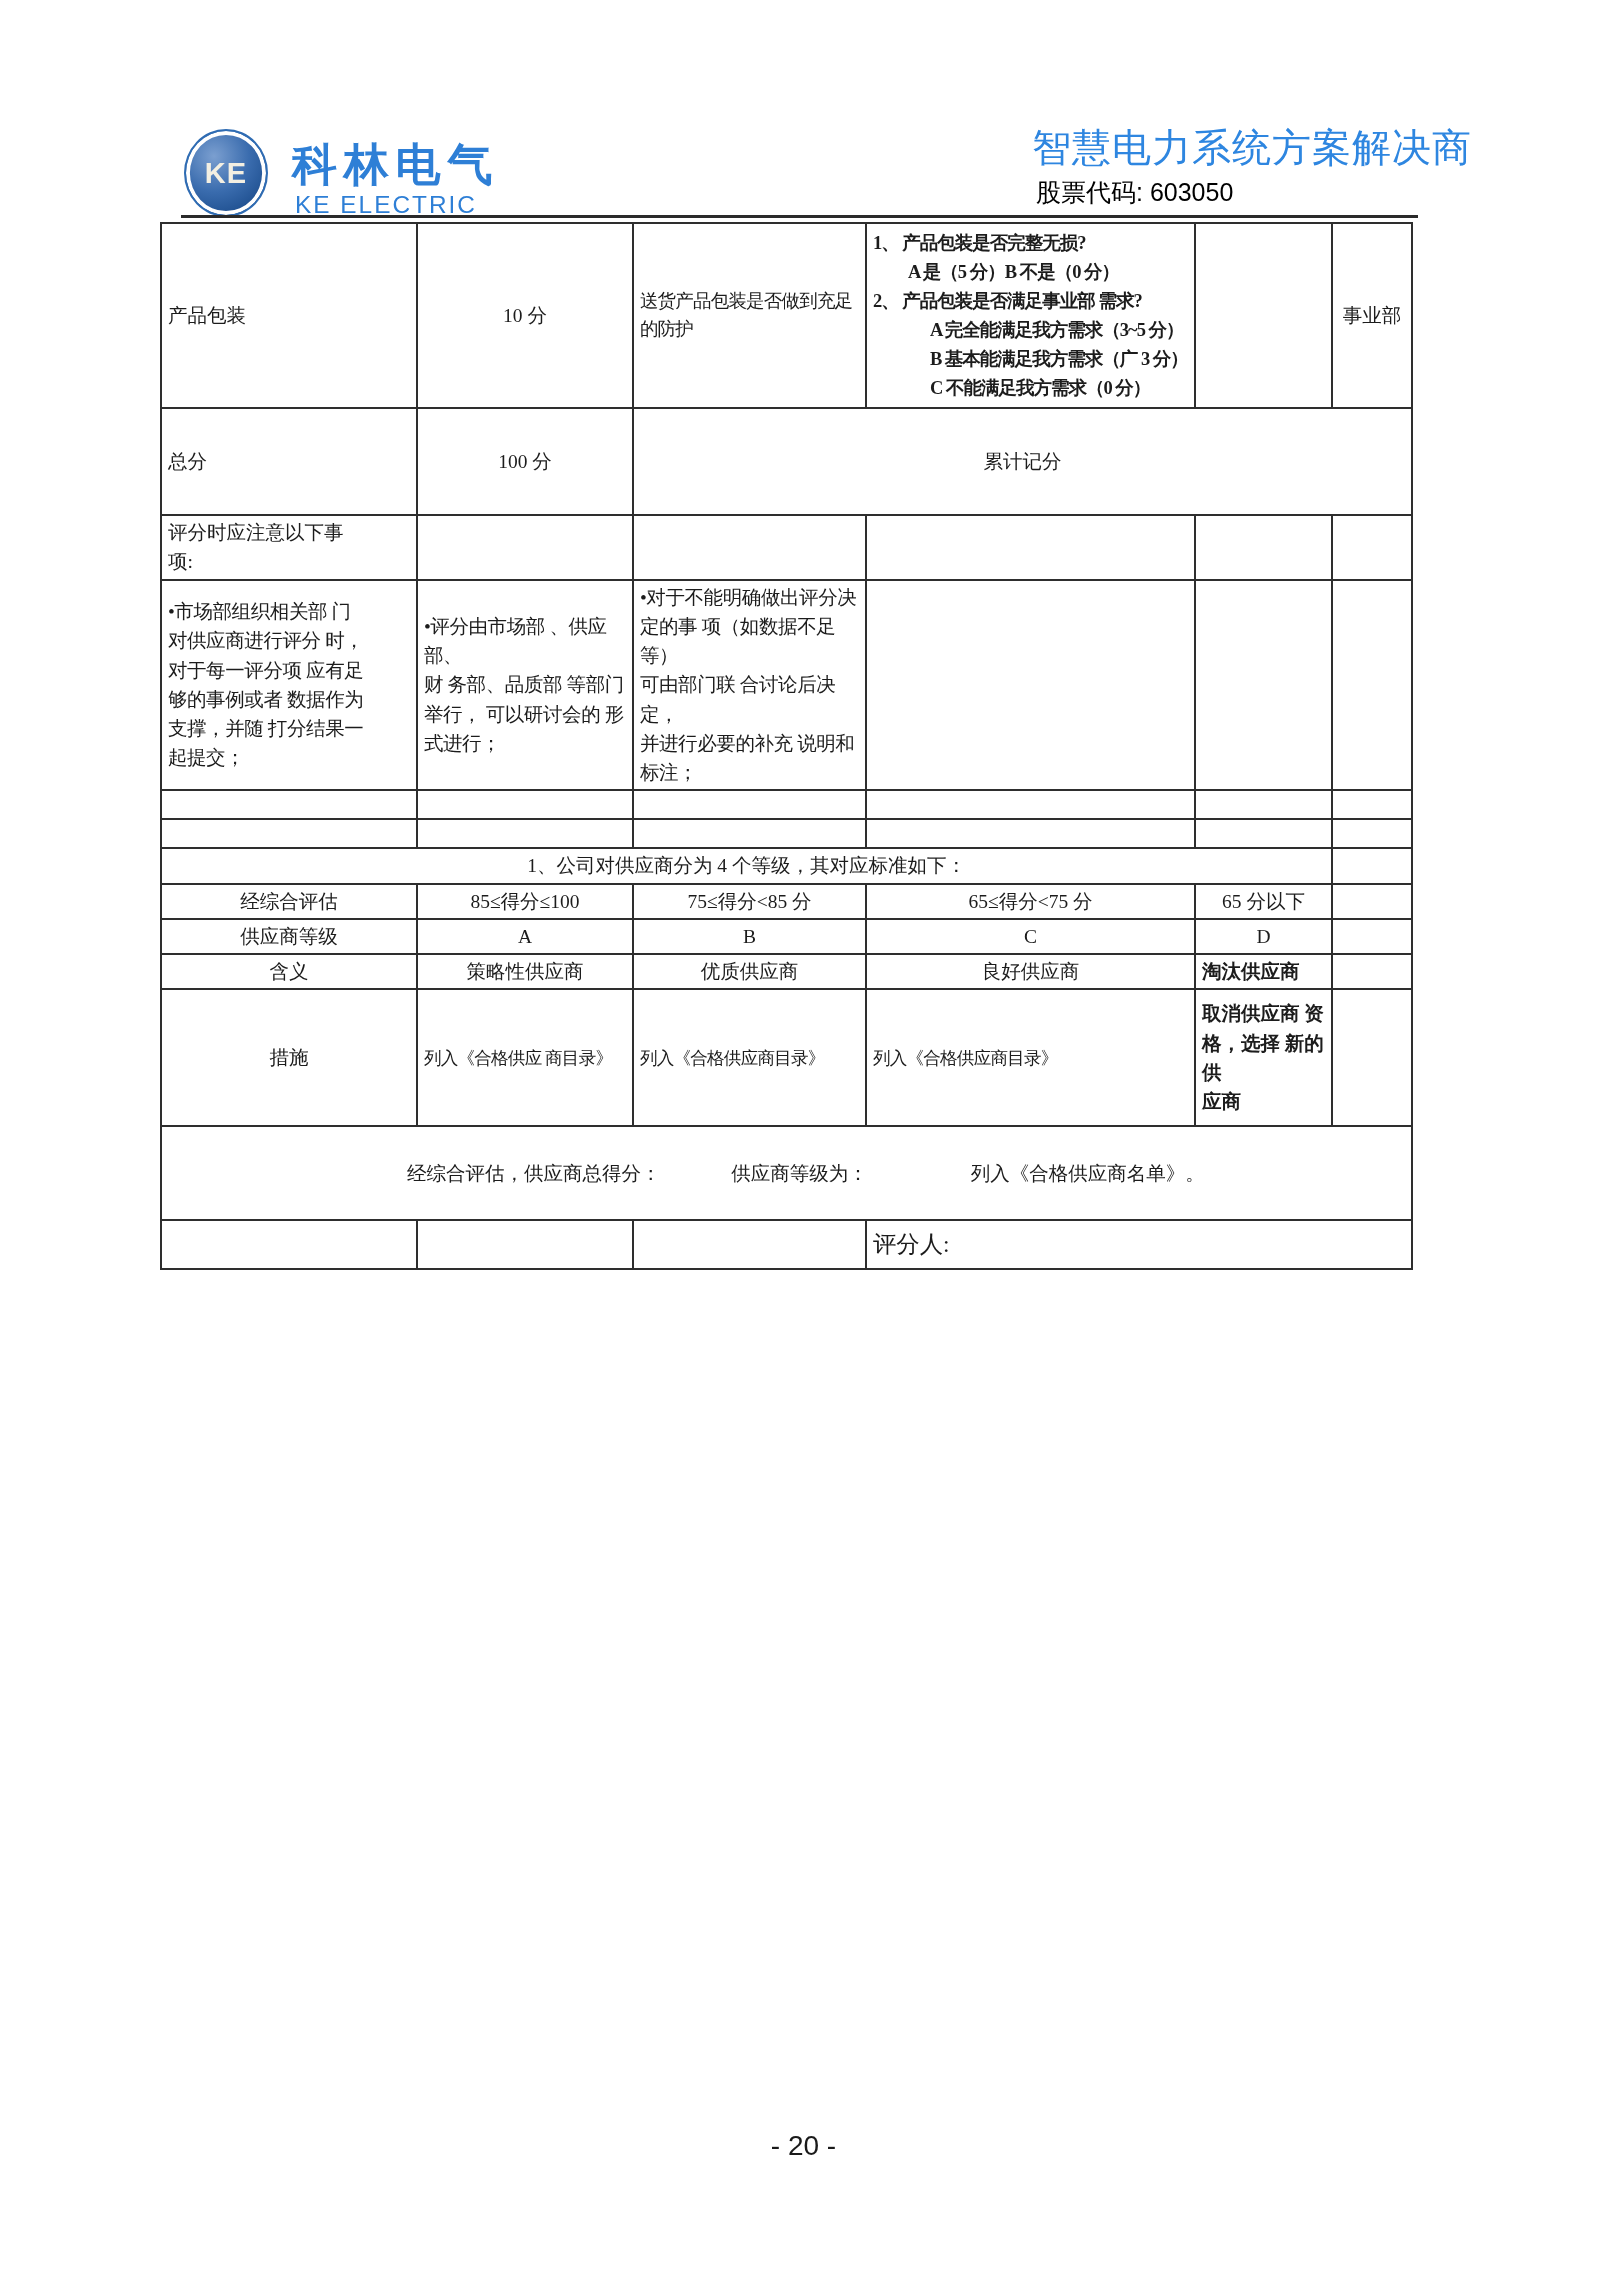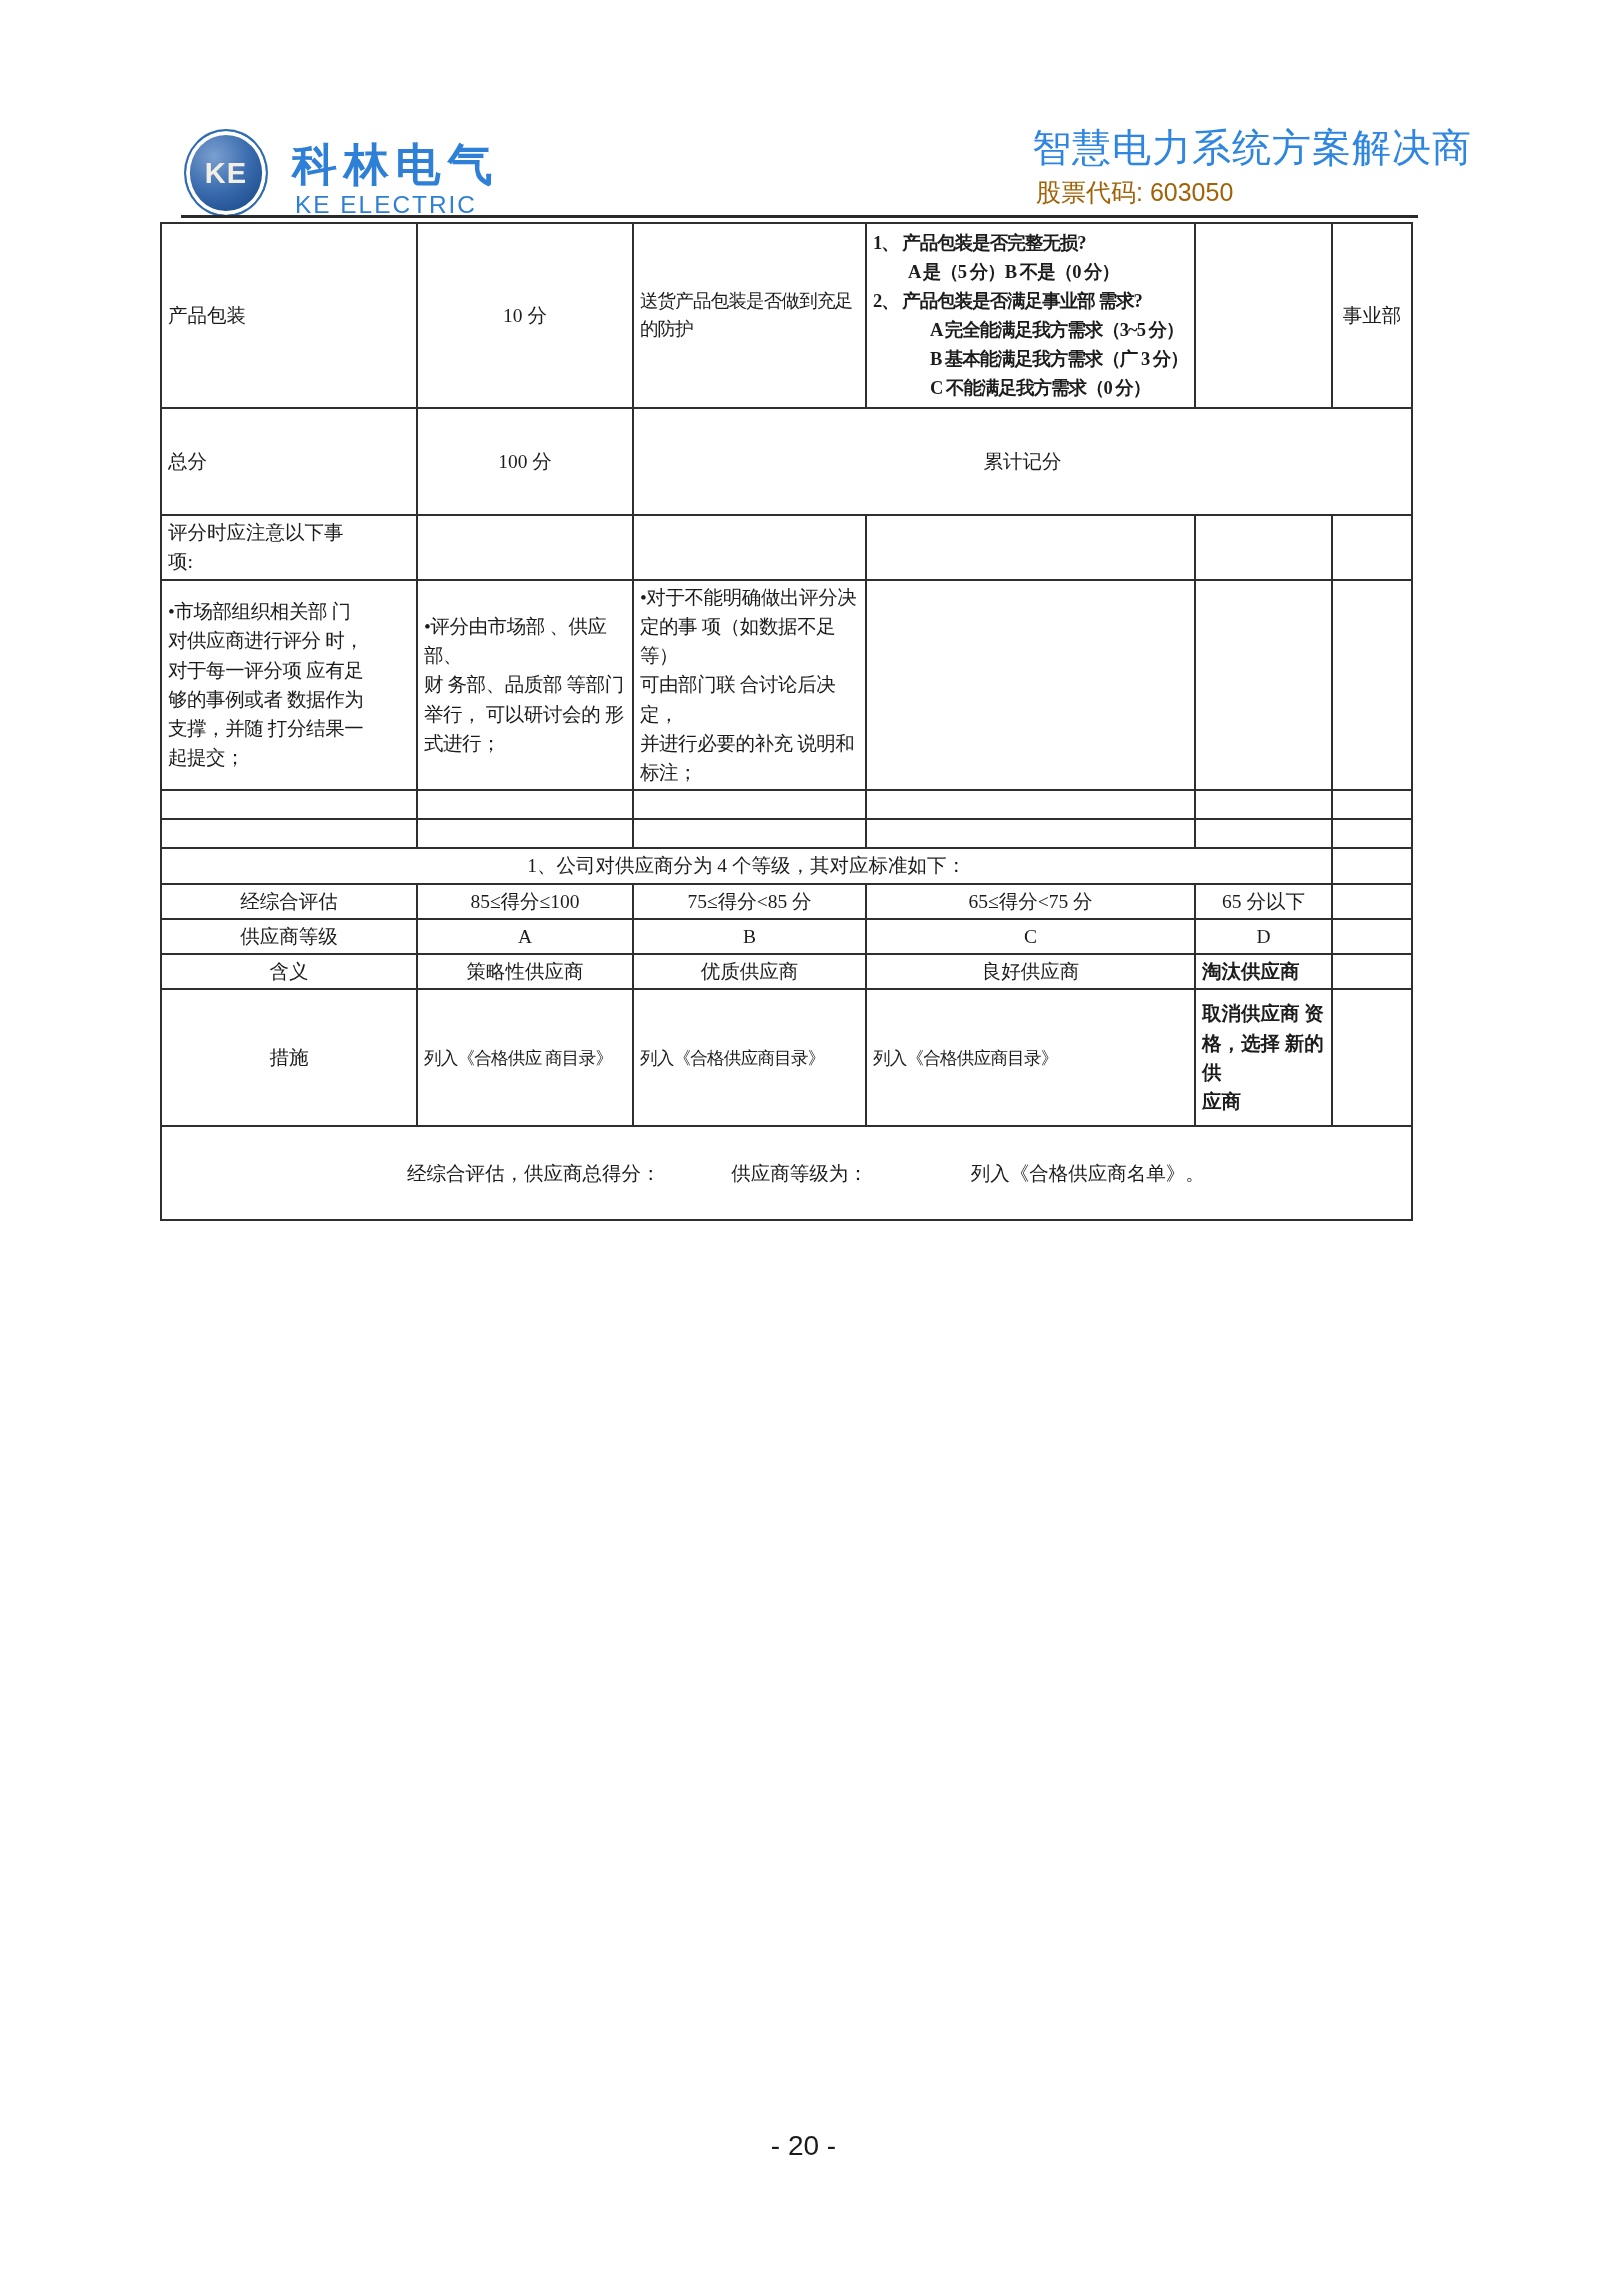--- a/index.html
+++ b/index.html
@@ -13,21 +13,21 @@
      display:flex;align-items:center;justify-content:center;}
   .logo-monogram{font-family:"Liberation Sans","DejaVu Sans",sans-serif;font-weight:bold;
      font-size:29px;color:#f3efe2;letter-spacing:1px;}
   .brand-cn{position:absolute;left:292px;top:135px;font-family:"Liberation Sans","DejaVu Sans",sans-serif;
      font-weight:bold;font-size:45px;color:#2e7fd6;letter-spacing:6.8px;}
   .brand-en{position:absolute;left:295px;top:191px;font-family:"Liberation Sans","DejaVu Sans",sans-serif;
      font-size:24.4px;color:#2e7fd6;letter-spacing:2px;}
   .slogan{position:absolute;left:1032px;top:121px;font-family:Liberation Serif, serif;
      font-size:39px;color:#2e86e0;letter-spacing:1px;}
   .stock{position:absolute;left:1036px;top:176px;font-family:"Liberation Sans","DejaVu Sans",sans-serif;
-     font-size:25px;color:#a16207;}
+     font-size:25px;color:#000000;}
   .rule{position:absolute;left:181px;top:215px;width:1237px;height:2.9px;background:#2a2a2a;}
 
   
   table.doc{position:absolute;left:160px;top:222px;width:1249px;border-collapse:collapse;
      table-layout:fixed;font-size:19.5px;color:#1c1c1c;}
   table.doc td{border:2px solid #2e2e2e;padding:2px 5.9px;vertical-align:middle;overflow:hidden;
      line-height:1.5;}
   td.c{text-align:center;}
   td.ml{white-space:pre-line;}
   td.topleft{vertical-align:top;text-align:left;}
@@ -191,19 +191,25 @@
     <tr style="height:94px">
       <td colspan="6">
         <div class="sumline">
           <span class="s1">经综合评估，供应商总得分：</span>
           <span class="s2">供应商等级为：</span>
           <span class="s3">列入《合格供应商名单》。</span>
         </div>
       </td>
     </tr>
 
+    <tr style="height:49px">
+      <td></td>
+      <td></td>
+      <td></td>
+      <td colspan="3" class="rater">评分人:</td>
+    </tr>
   </tbody>
     </table>
 
   <div class="page-num">- 20 -</div>
 
 </div>
 
 
 </body></html>

